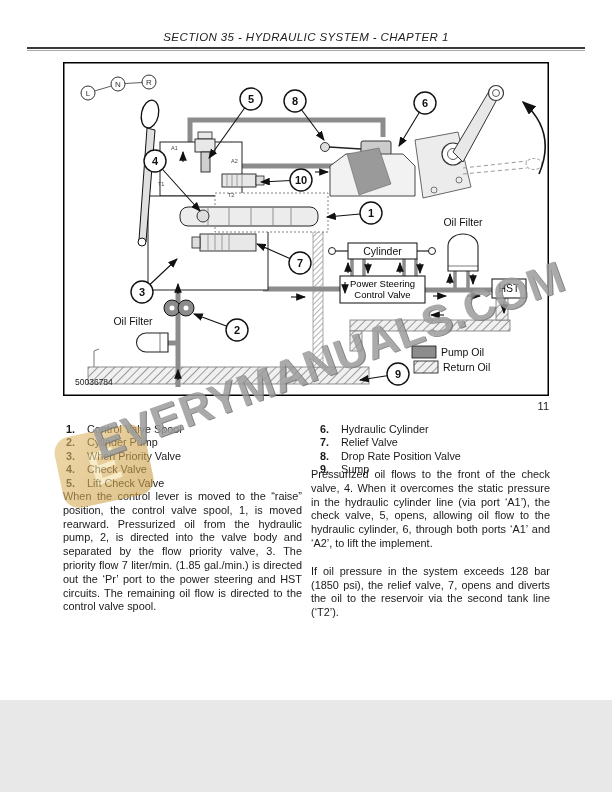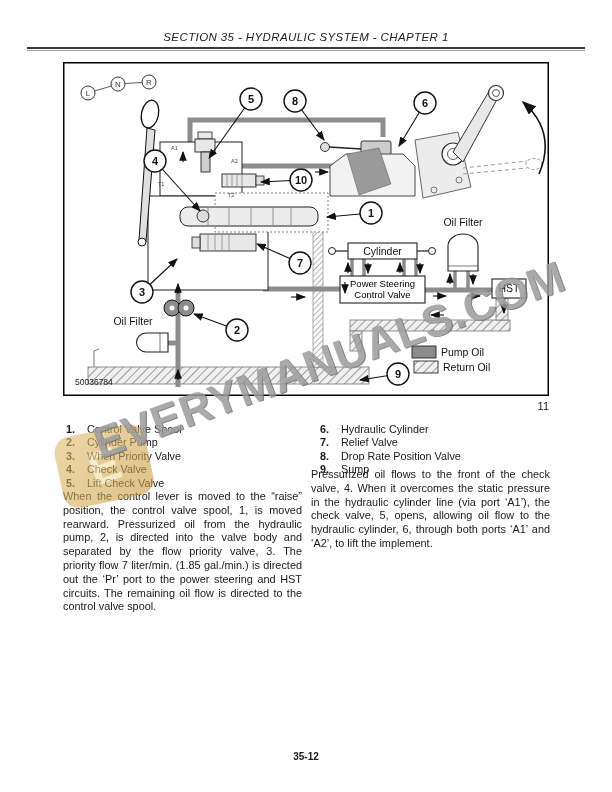--- a/index.html
+++ b/index.html
@@ -1,16 +1,16 @@
 <!DOCTYPE html>
 <html style="--pipe: #8c8c8c; --wm: #9c9c9c; --gold: #c89a3f;"><head>
 <meta charset="utf-8">
 <style>
   html,body{margin:0;padding:0;background:#e8e8e8;}
-  .page{position:relative;width:612px;height:792px;background:#fff;margin:0 auto;
+  .page{position:relative;width:612px;height:700px;background:#fff;margin:0 auto;
         font-family:"Liberation Sans", sans-serif;color:#1a1a1a;overflow:hidden;}
   .hdr{position:absolute;top:31px;left:0;width:612px;text-align:center;
        font-style:italic;font-size:11.5px;letter-spacing:.4px;color:#222;}
   .rule1{position:absolute;top:47px;left:27px;width:558px;height:2px;background:#3a3a3a;}
   .rule2{position:absolute;top:50px;left:27px;width:558px;height:1px;background:#a8a8a8;}
   .figsvg{position:absolute;left:63px;top:62px;width:486px;height:334px;}
   .fignum{position:absolute;top:400px;right:63px;font-size:11px;text-align:center;}
   .legend-col{position:absolute;width:245px;font-size:10.8px;line-height:13.4px;}
   .lrow{display:flex;}
   .lnum{width:21px;font-weight:bold;flex:0 0 21px;}
@@ -328,20 +328,21 @@
         <span>Sump</span>
       </div>
   </div>
 
   <div class="bodycol" style="left:63px;top:490px;">
     <p>When the control lever is moved to the “raise” position, the control valve spool, 1, is moved rearward. Pressurized oil from the hydraulic pump, 2, is directed into the valve body and separated by the flow priority valve, 3. The priority flow 7 liter/min. (1.85 gal./min.) is directed out the ‘Pr’ port to the power steering and HST circuits. The remaining oil flow is directed to the control valve spool.</p>
   </div>
 
   <div class="bodycol" style="left:311px;top:468px;">
     <p>Pressurized oil flows to the front of the check valve, 4. When it overcomes the static pressure in the hydraulic cylinder line (via port ‘A1’), the check valve, 5, opens, allowing oil flow to the hydraulic cylinder, 6, through both ports ‘A1’ and ‘A2’, to lift the implement.</p>
+    <p>If oil pressure in the system exceeds 128 bar (1850 psi), the relief valve, 7, opens and diverts the oil to the reservoir via the second tank line (‘T2’).</p>
   </div>
 
   <div class="logo">
       <span>E</span>
     </div>
   <div class="wm">EVERYMANUALS.COM</div>
 
   <div class="foot">35-12</div>
 </div>
 

